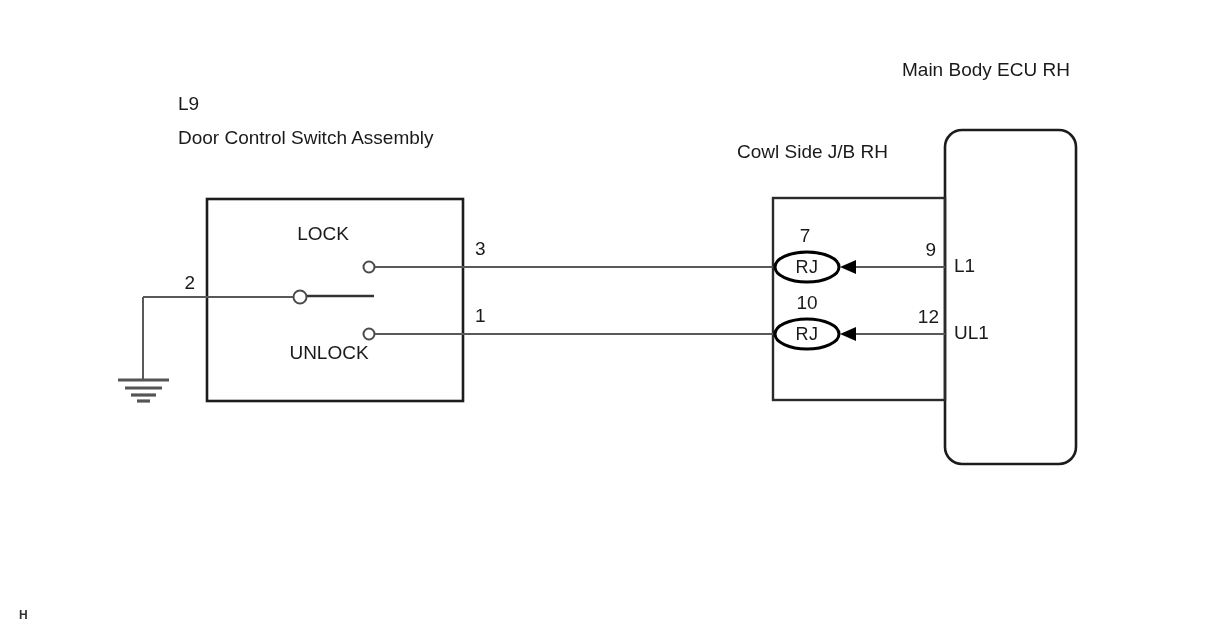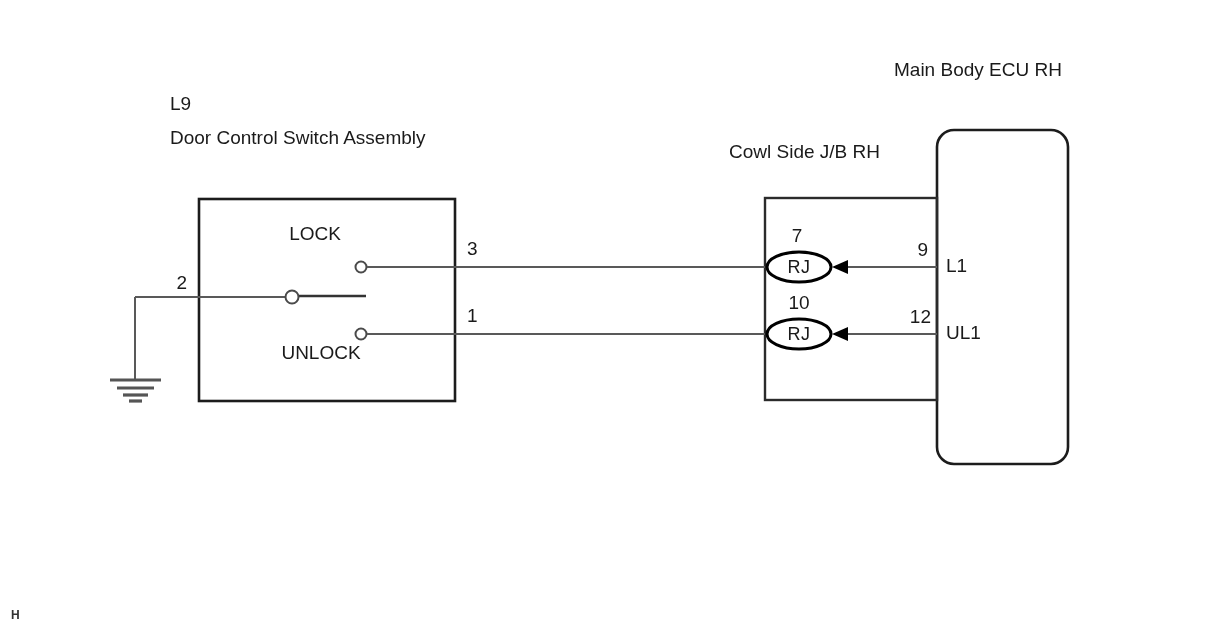--- a/index.html
+++ b/index.html
@@ -11,20 +11,21 @@
     width: 1206px;
     height: 642px;
     font-family: "Liberation Sans", sans-serif;
     color: #1a1a1a;
     overflow: hidden;
   }
   #diagram-root {
     position: relative;
     width: 1117px;
     height: 642px;
+    margin-left: 8px;
   }
   svg#wiring-svg {
     display: block;
     width: 1206px;
     height: 642px;
   }
   .wire {
     stroke: #595959;
     stroke-width: 2;
     fill: none;

